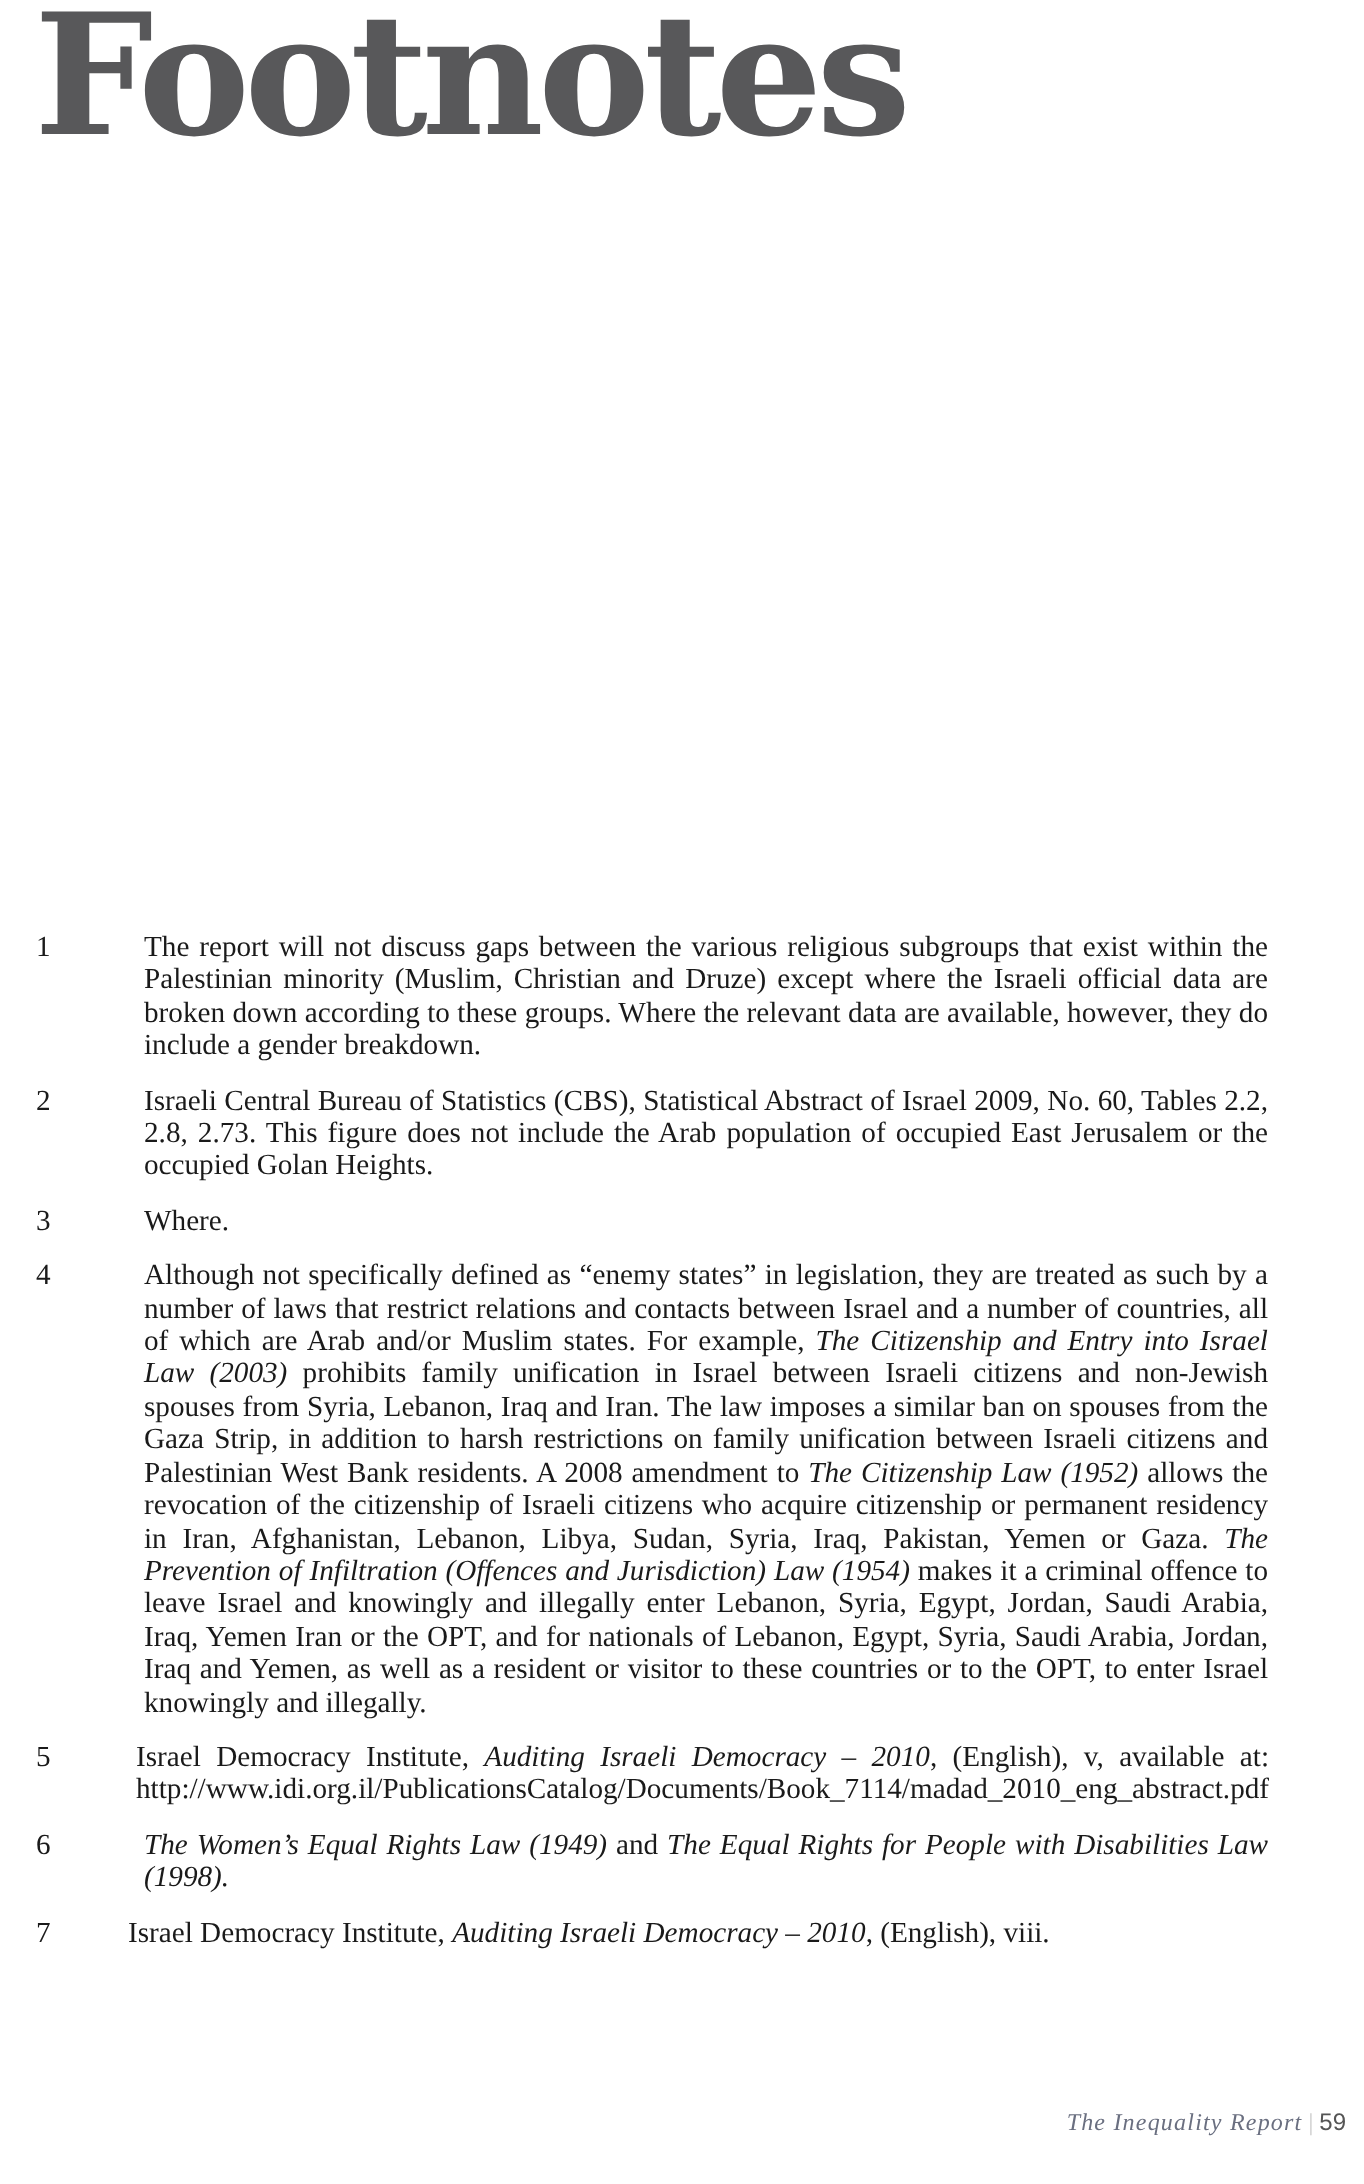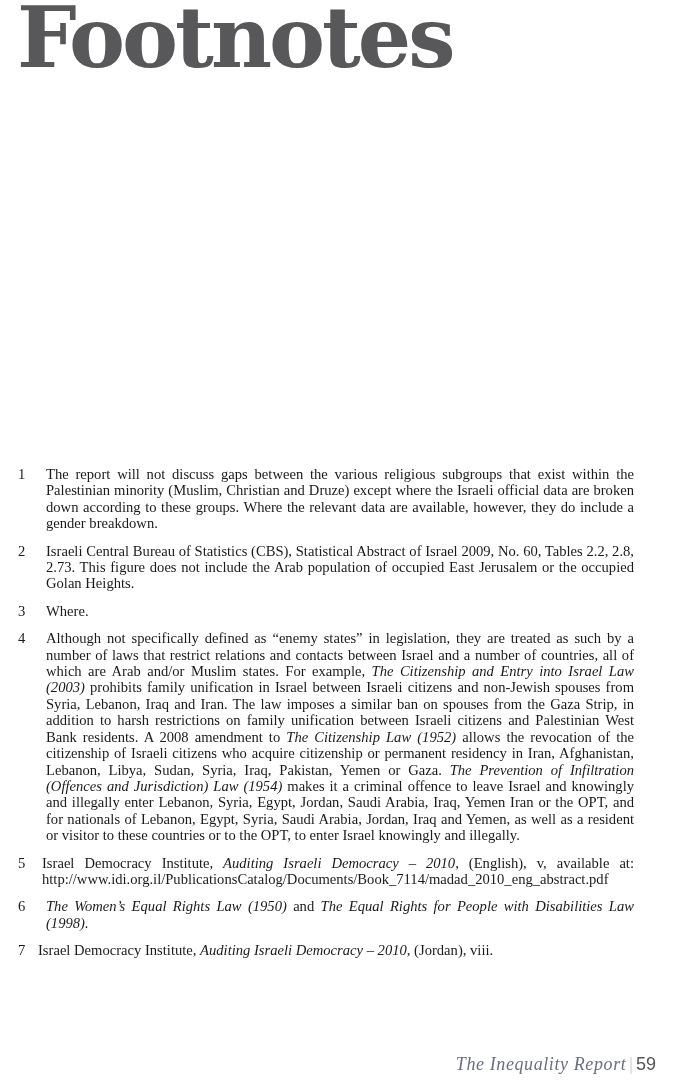--- a/index.html
+++ b/index.html
@@ -12,27 +12,27 @@
     font-family: "DejaVu Serif", "Liberation Serif", serif;
     font-weight: bold; font-size: 84px; letter-spacing: -3px;
     color: #58585a; line-height: 1.1; margin: 0;
   }
   .notes {
     position: absolute; left: 18px; top: 466px; width: 616px;
     font-size: 14.6px; line-height: 16.4px;
   }
   .note { display: flex; margin-bottom: 11px; }
   .note .num { width: 28px; flex: 0 0 28px; }
-  .note .txt { flex: 1; text-align: justify; }
+  .note .txt { flex: 1; text-align: justify; margin-left: 26px; }
   .note.tight .num { width: 24px; flex: 0 0 24px; }
   .note.tighter .num { width: 20px; flex: 0 0 20px; }
   .note .txt i { font-style: italic; }
   .footer {
-    position: absolute; right: 26px; top: 1054px;
-    font-size: 18px; color: #6a6f80;
+    position: absolute; right: 9px; top: 1054px;
+    font-size: 12px; color: #6a6f80;
   }
   .footer .rt { font-style: italic; letter-spacing: 0.6px; }
   .footer .sep { color: #c8c8c8; margin: 0 3px; }
   .footer .pg { color: #555; font-family: "Liberation Sans", sans-serif; }
 </style>
 </head>
 <body>
 
 <h1 class="title">Footnotes</h1>
 
@@ -52,23 +52,23 @@
     <div class="note">
       <span class="num">4</span>
       <span class="txt"><span>Although not specifically defined as “enemy states” in legislation, they are treated as such by a number of laws that restrict relations and contacts between Israel and a number of countries, all of which are Arab and/or Muslim states. For example, </span><i>The Citizenship and Entry into Israel Law (2003)</i><span> prohibits family unification in Israel between Israeli citizens and non-Jewish spouses from Syria, Lebanon, Iraq and Iran. The law imposes a similar ban on spouses from the Gaza Strip, in addition to harsh restrictions on family unification between Israeli citizens and Palestinian West Bank residents. A 2008 amendment to </span><i>The Citizenship Law (1952)</i><span> allows the revocation of the citizenship of Israeli citizens who acquire citizenship or permanent residency in Iran, Afghanistan, Lebanon, Libya, Sudan, Syria, Iraq, Pakistan, Yemen or Gaza. </span><i>The Prevention of Infiltration (Offences and Jurisdiction) Law (1954)</i><span> makes it a criminal offence to leave Israel and knowingly and illegally enter Lebanon, Syria, Egypt, Jordan, Saudi Arabia, Iraq, Yemen Iran or the OPT, and for nationals of Lebanon, Egypt, Syria, Saudi Arabia, Jordan, Iraq and Yemen, as well as a resident or visitor to these countries or to the OPT, to enter Israel knowingly and illegally.</span></span>
     </div>
     <div class="note tight">
       <span class="num">5</span>
       <span class="txt"><span>Israel Democracy Institute, </span><i>Auditing Israeli Democracy – 2010</i><span>, (English), v, available at: http://www.idi.org.il/PublicationsCatalog/Documents/Book_7114/madad_2010_eng_abstract.pdf</span></span>
     </div>
     <div class="note">
       <span class="num">6</span>
-      <span class="txt"><i>The Women’s Equal Rights Law (1950)</i><span> and </span><i>The Equal Rights for People with Disabilities Law (1998).</i></span>
+      <span class="txt"><i>The Women’s Equal Rights Law (1949)</i><span> and </span><i>The Equal Rights for People with Disabilities Law (1998).</i></span>
     </div>
     <div class="note tighter">
       <span class="num">7</span>
-      <span class="txt"><span>Israel Democracy Institute, </span><i>Auditing Israeli Democracy – 2010</i><span>, (Jordan), viii.</span></span>
+      <span class="txt"><span>Israel Democracy Institute, </span><i>Auditing Israeli Democracy – 2010</i><span>, (English), viii.</span></span>
     </div>
   </div>
 
 <div class="footer">
   <span class="rt">The Inequality Report</span><span class="sep">|</span><span class="pg">59</span>
 </div>
 
 </body></html>

